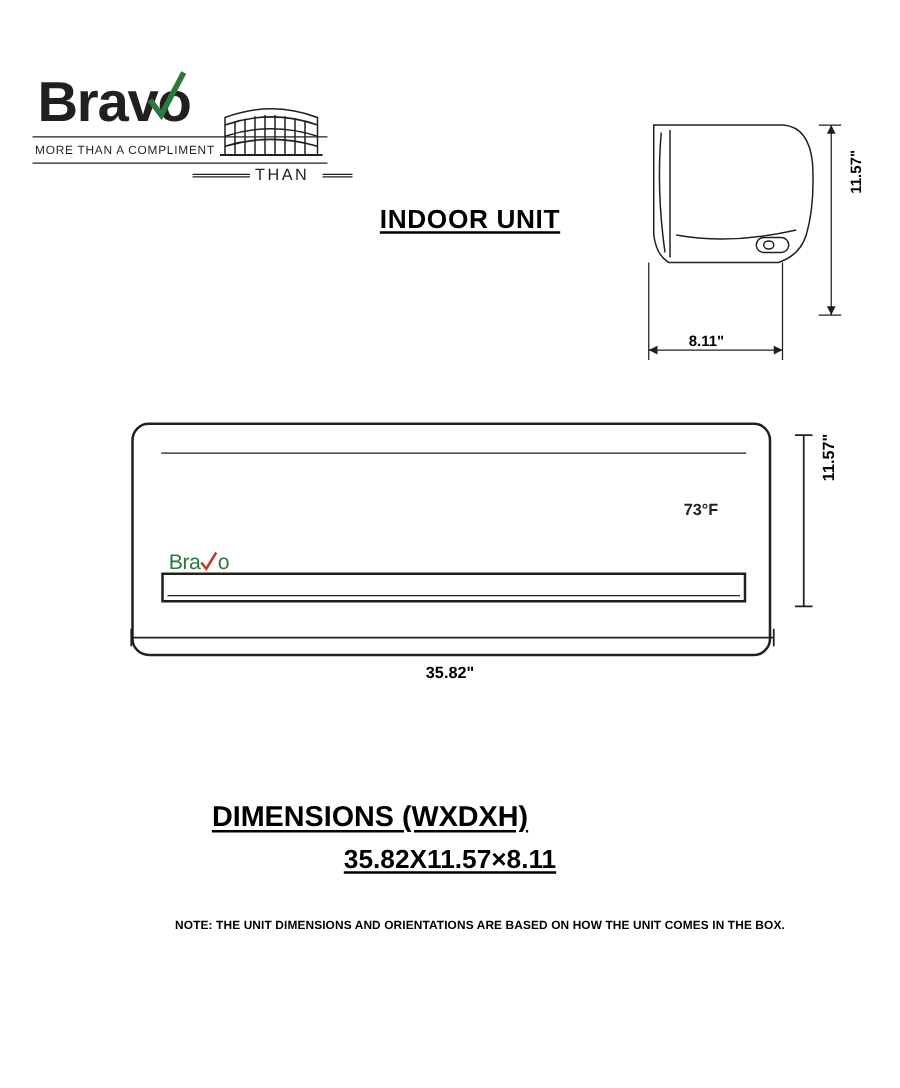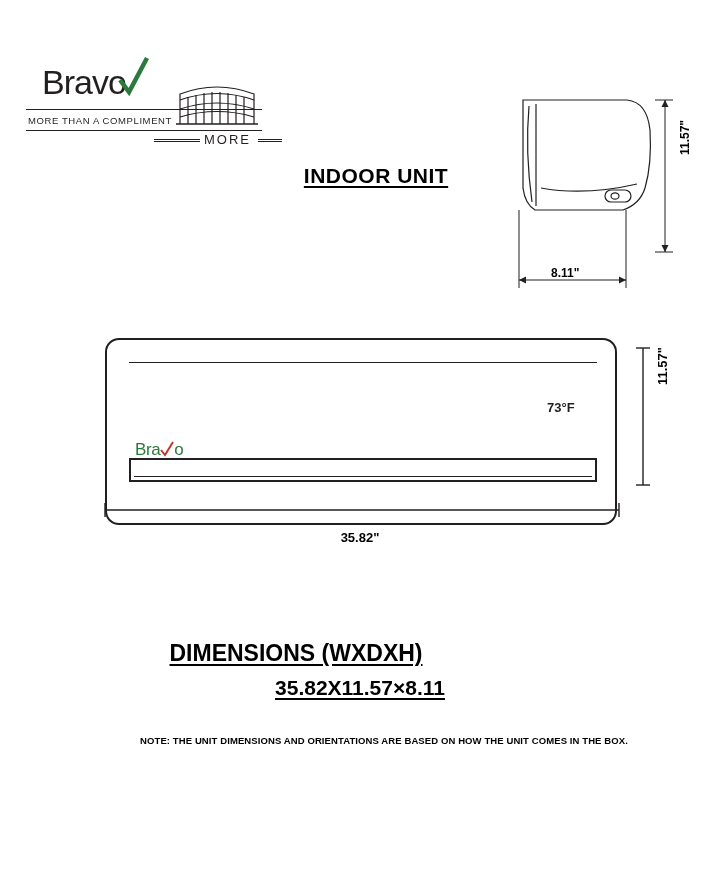--- a/index.html
+++ b/index.html
@@ -17,25 +17,25 @@
   
   .logo-block {
     position: absolute;
     left: 26px;
     top: 58px;
     width: 240px;
     height: 78px;
   }
   .logo-word {
     position: absolute;
-    left: 16px;
+    left: 4px;
     top: 0;
     font-family: "Liberation Sans", sans-serif;
-    font-size: 34px;
-    font-weight: 400;
+    font-size: 45px;
+    font-weight: 700;
     letter-spacing: -1px;
     color: #231f20;
     line-height: 48px;
   }
   .logo-check {
     position: absolute;
     left: 90px;
     top: -2px;
     width: 34px;
     height: 44px;
@@ -276,21 +276,21 @@
     <g fill="none" stroke="#231f20" stroke-width="1.2">
       <path d="M6 46 L6 16 Q43 2 80 16 L80 46"></path>
       <path d="M6 22 Q43 9 80 22"></path>
       <path d="M6 31 Q43 19 80 31"></path>
       <path d="M6 39 Q43 28 80 39"></path>
       <path d="M14 19 L14 46 M22 17 L22 46 M30 15 L30 46 M38 14 L38 46 M46 14 L46 46 M54 15 L54 46 M62 17 L62 46 M70 19 L70 46"></path>
       <path d="M2 46 L84 46" stroke-width="1.6"></path>
     </g>
   </svg>
   <div class="roma-line-l"></div>
-  <div class="roma-text">MORE</div>
+  <div class="roma-text">THAN</div>
   <div class="roma-line-r"></div>
 </div>
 
 <div class="indoor-title">INDOOR UNIT</div>
 
 <div class="side-view">
   <svg width="185" height="205" viewBox="0 0 185 205">
 
     <g fill="none" stroke="#231f20" stroke-width="1.2">
       <path d="M18 8

